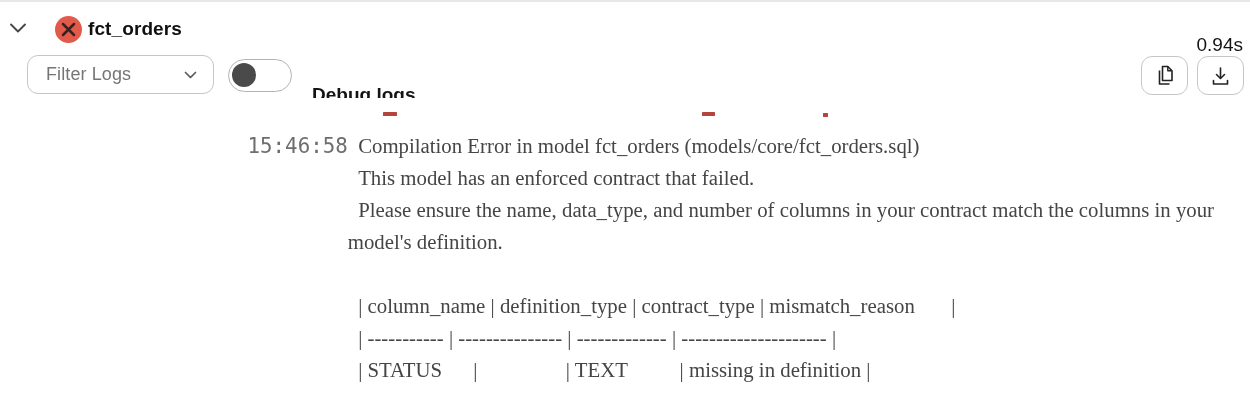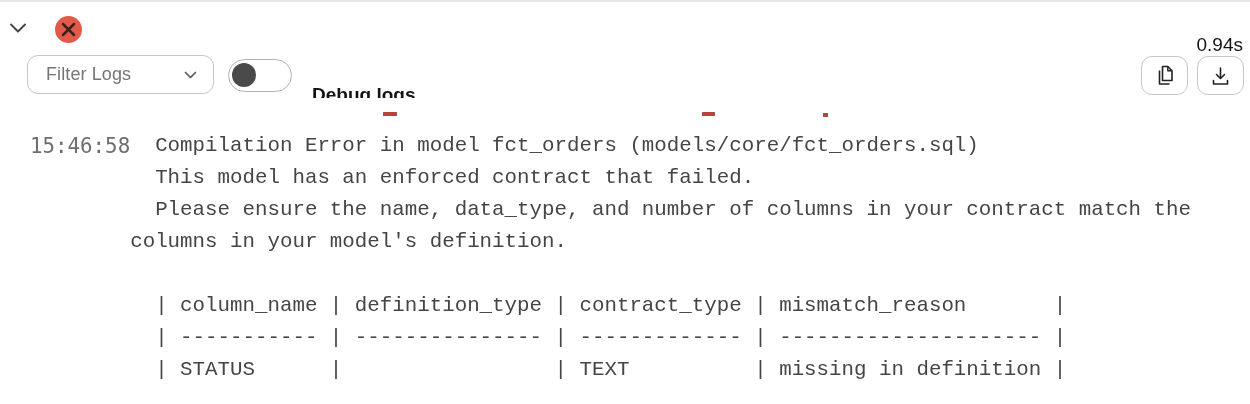--- a/index.html
+++ b/index.html
@@ -84,51 +84,52 @@
   }
   .frag {
     position: absolute; background: #b5453c; border-radius: 0.5px;
   }
   .frag-1 { left: 383px; top: 14px; width: 14px; height: 3.6px; }
   .frag-2 { left: 702px; top: 14px; width: 13px; height: 3.6px; }
   .frag-3 { left: 823px; top: 14.5px; width: 4.5px; height: 4px; }
 
   .log-entry {
     position: absolute; left: 0; top: 32px; right: 8px;
-    display: flex; align-items: flex-start;
+    display: flex; align-items: flex-start; justify-content: flex-end;
   }
   .log-ts {
     flex: 0 0 118px; padding-left: 30px;
     color: #6e6e6e; white-space: pre;
   }
   .log-msg {
     width: 86ch;
     color: #454545;
     white-space: pre-wrap;
     overflow-wrap: normal;
     word-break: normal;
-    font-family: Liberation Mono, monospace; font-size: inherit; line-height: inherit;
+    font-family: Liberation Serif, serif; font-size: inherit; line-height: inherit;
   }
 </style>
 </head>
 <body>
 
 <div class="panel">
 
   <svg class="collapse-chevron" viewBox="0 0 18 12" fill="none">
     <polyline points="2,2.5 9,9.5 16,2.5" stroke="#474747" stroke-width="1.9" stroke-linecap="round" stroke-linejoin="round"></polyline>
   </svg>
 
   <div class="status-icon">
     <svg width="15" height="15" viewBox="0 0 15 15">
       <line x1="2" y1="2" x2="13" y2="13" stroke="#3b211e" stroke-width="2.5" stroke-linecap="round"></line>
       <line x1="13" y1="2" x2="2" y2="13" stroke="#3b211e" stroke-width="2.5" stroke-linecap="round"></line>
     </svg>
   </div>
 
+  <div class="panel-title">fct_orders</div>
   <div class="elapsed">0.94s</div>
 
   <button class="filter-btn">
     <span class="label">Filter Logs</span>
     <svg class="chev" width="13" height="8" viewBox="0 0 13 8" fill="none">
       <polyline points="1.5,1.5 6.5,6.5 11.5,1.5" stroke="#5a5a5a" stroke-width="1.7" stroke-linecap="round" stroke-linejoin="round"></polyline>
     </svg>
   </button>
 
   <div class="toggle" role="switch" aria-checked="false">

